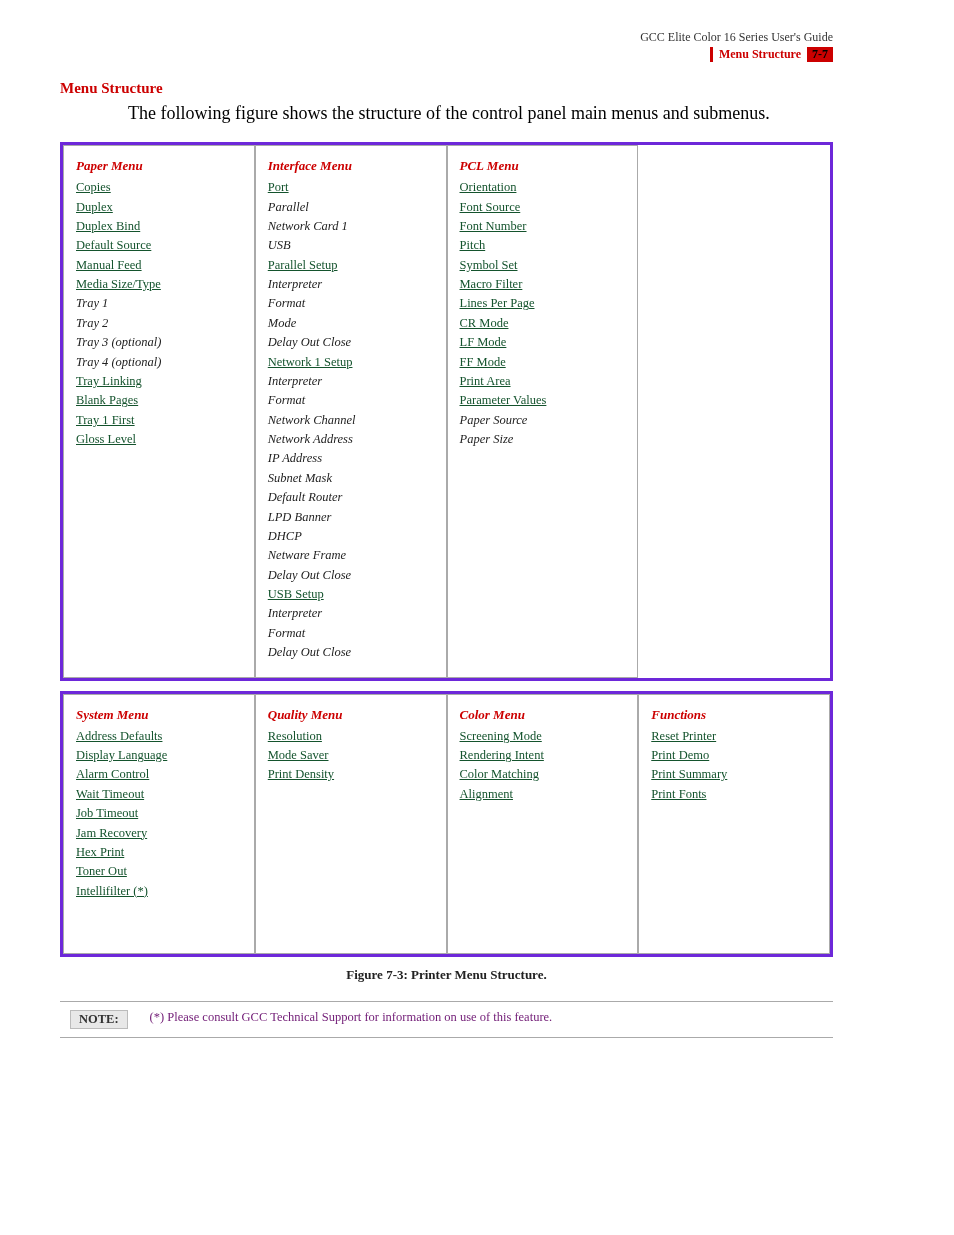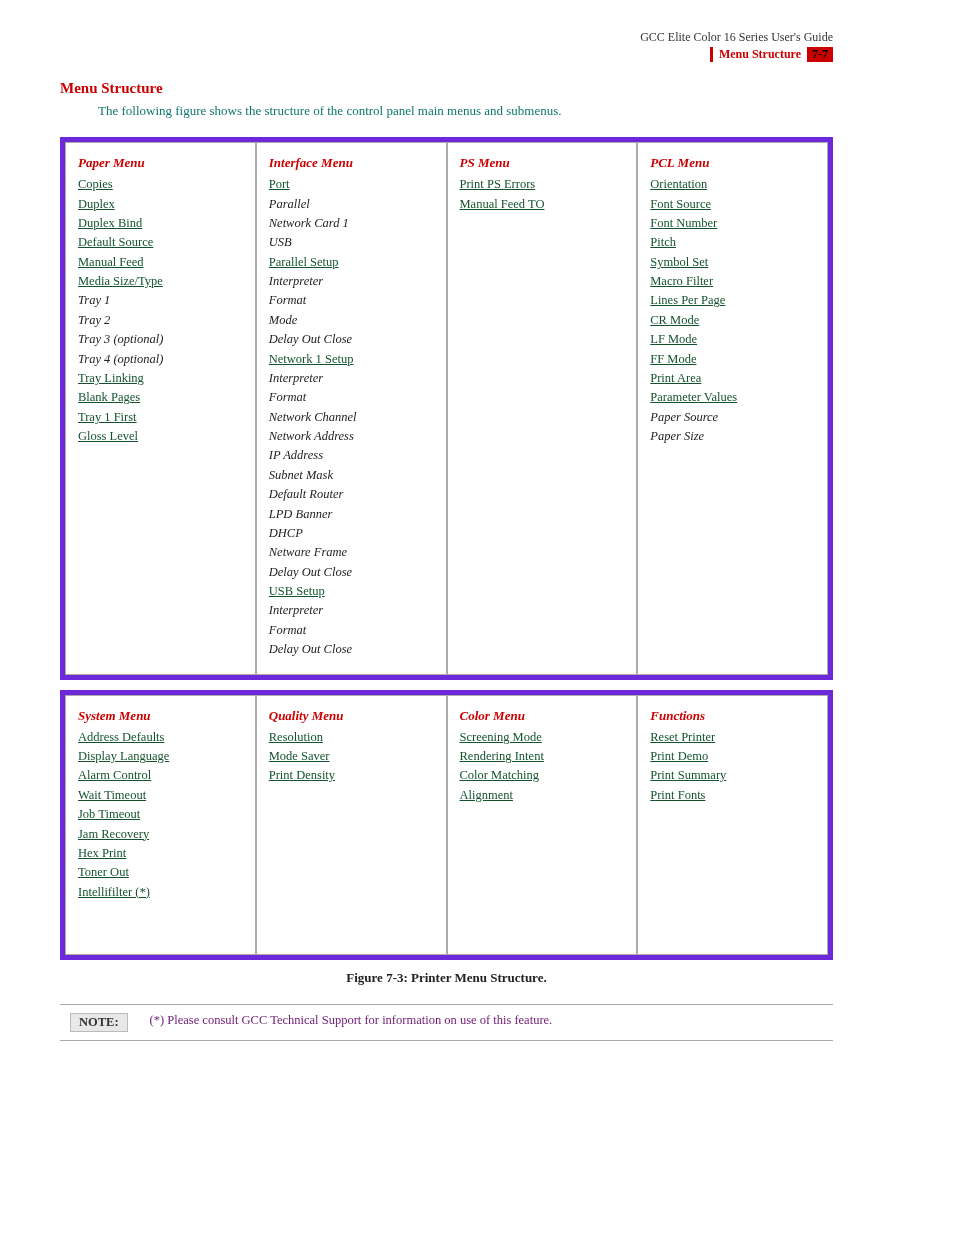--- a/index.html
+++ b/index.html
@@ -47,33 +47,33 @@
     }
 
     
     .section-heading {
       color: #c00;
       font-weight: bold;
       font-size: 15px;
       margin-bottom: 6px;
     }
     .section-desc {
-      font-size: 13px;
-      color: #0f766e;
+      font-size: 18px;
+      color: #000000;
       margin-bottom: 18px;
-      margin-left: 38px;
+      margin-left: 68px;
     }
 
     
     .menu-grid {
       display: grid;
       grid-template-columns: repeat(4, 1fr);
       grid-template-rows: auto auto;
       gap: 0;
-      border: 5px solid #6d28d9;
+      border: 3px solid #6d28d9;
       margin-bottom: 10px;
     }
     .menu-cell {
       border: 1px solid #aaa;
       padding: 10px 12px 14px 12px;
       vertical-align: top;
       font-size: 12.5px;
       line-height: 1.55;
       min-height: 200px;
     }
@@ -193,25 +193,20 @@
       <span class="menu-item-italic">LPD Banner</span>
       <span class="menu-item-italic">DHCP</span>
       <span class="menu-item-italic">Netware Frame</span>
       <span class="menu-item-italic">Delay Out Close</span>
       <span class="menu-item">USB Setup</span>
       <span class="menu-item-italic">Interpreter</span>
       <span class="menu-item-italic">Format</span>
       <span class="menu-item-italic">Delay Out Close</span>
     </div>
 
-    <div class="menu-cell">
-      <span class="menu-cell-title">PS Menu</span>
-      <span class="menu-item">Print PS Errors</span>
-      <span class="menu-item">Manual Feed TO</span>
-    </div>
 
     <div class="menu-cell">
       <span class="menu-cell-title">PCL Menu</span>
       <span class="menu-item">Orientation</span>
       <span class="menu-item">Font Source</span>
       <span class="menu-item">Font Number</span>
       <span class="menu-item">Pitch</span>
       <span class="menu-item">Symbol Set</span>
       <span class="menu-item">Macro Filter</span>
       <span class="menu-item">Lines Per Page</span>

